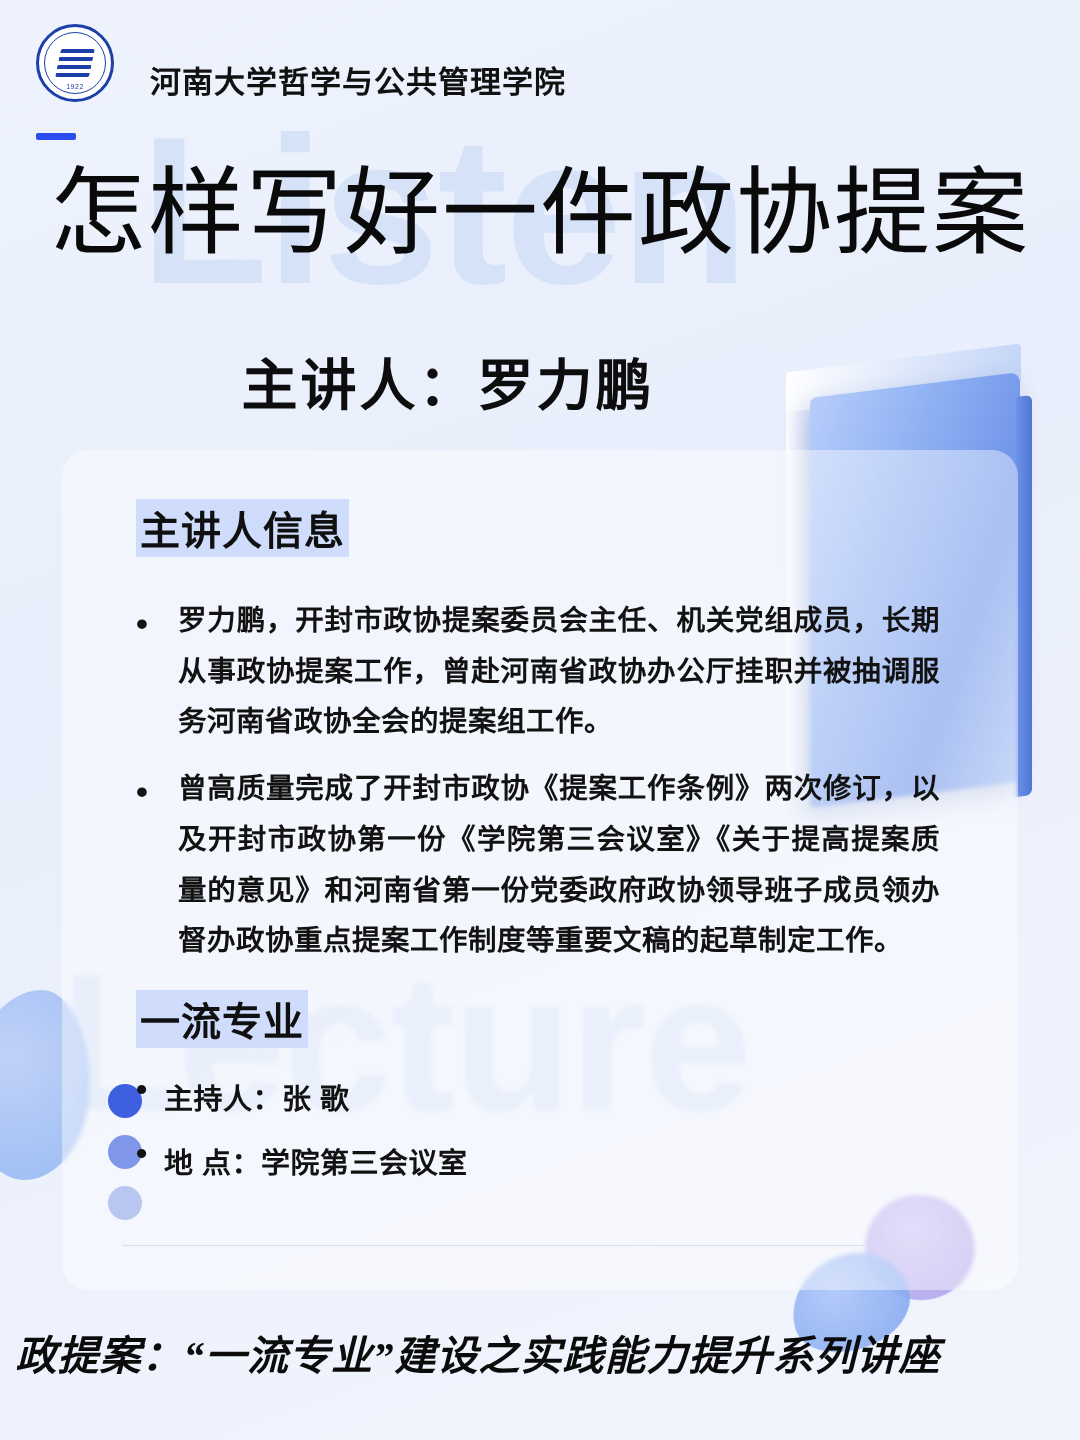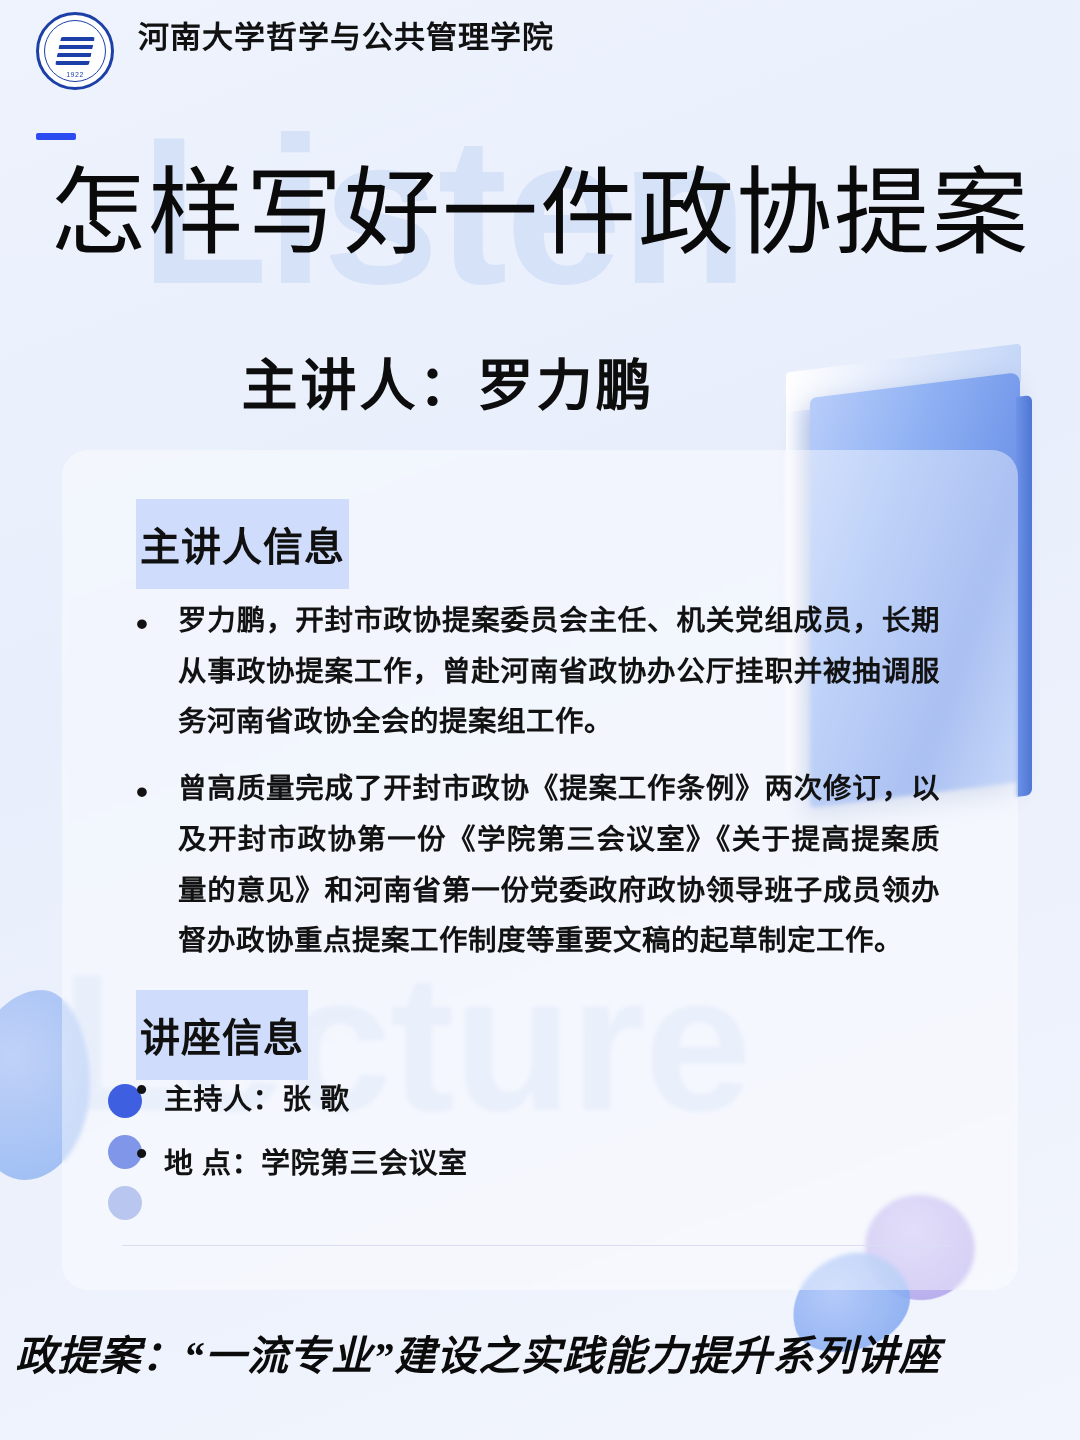--- a/index.html
+++ b/index.html
@@ -54,22 +54,22 @@
   .blob3 {
     width: 110px; height: 105px; left: 865px; top: 1195px;
     background: radial-gradient(circle at 40% 35%, #c3b6f3, #9d8fe6);
     border-radius: 50%;
     opacity: .75;
     transform: rotate(12deg);
   }
 
   
   .header {
-    position: absolute; top: 12px; left: 36px;
-    display: flex; align-items: flex-start; gap: 24px;
+    position: absolute; top: 24px; left: 36px;
+    display: flex; align-items: flex-end; gap: 36px;
   }
   .logo {
     width: 78px; height: 78px; border-radius: 50%;
     border: 3px solid #1d3fa8;
     position: relative;
     background: #fff;
     flex: none;
   }
   .logo::before {
     content: ""; position: absolute; inset: 5px;
@@ -163,21 +163,21 @@
   }
 
   .section-head {
     position: absolute;
     font-size: 40px; font-weight: 900; color: #101010;
     letter-spacing: 1px;
     padding: 2px 6px;
   }
   .section-head .hl {
     background: #cfdcfb;
-    padding: 16px 4px;
+    padding: 0 4px;
     display: inline-block;
   }
   .sh-speaker { top: 497px; left: 130px; }
   .sh-lecture { top: 988px; left: 130px; }
 
   ul.bullets {
     position: absolute; top: 595px; left: 130px; width: 810px;
     list-style: none;
   }
   ul.bullets li {
@@ -273,21 +273,21 @@
 <div class="section-head sh-speaker">
   <span class="hl">主讲人信息</span>
 </div>
 
 <ul class="bullets">
   <li>罗力鹏，开封市政协提案委员会主任、机关党组成员，长期从事政协提案工作，曾赴河南省政协办公厅挂职并被抽调服务河南省政协全会的提案组工作。</li>
   <li>曾高质量完成了开封市政协《提案工作条例》两次修订，以及开封市政协第一份《学院第三会议室》《关于提高提案质量的意见》和河南省第一份党委政府政协领导班子成员领办督办政协重点提案工作制度等重要文稿的起草制定工作。</li>
 </ul>
 
 <div class="section-head sh-lecture">
-  <span class="hl">讲座信息</span>
+  <span class="hl">一流专业</span>
 </div>
 
 <div class="dot dot1"></div>
 <div class="dot dot2"></div>
 <div class="dot dot3"></div>
 
 <ul class="info-list">
   <li>主持人：张 歌</li>
   <li>地 点：学院第三会议室</li>
 </ul>

